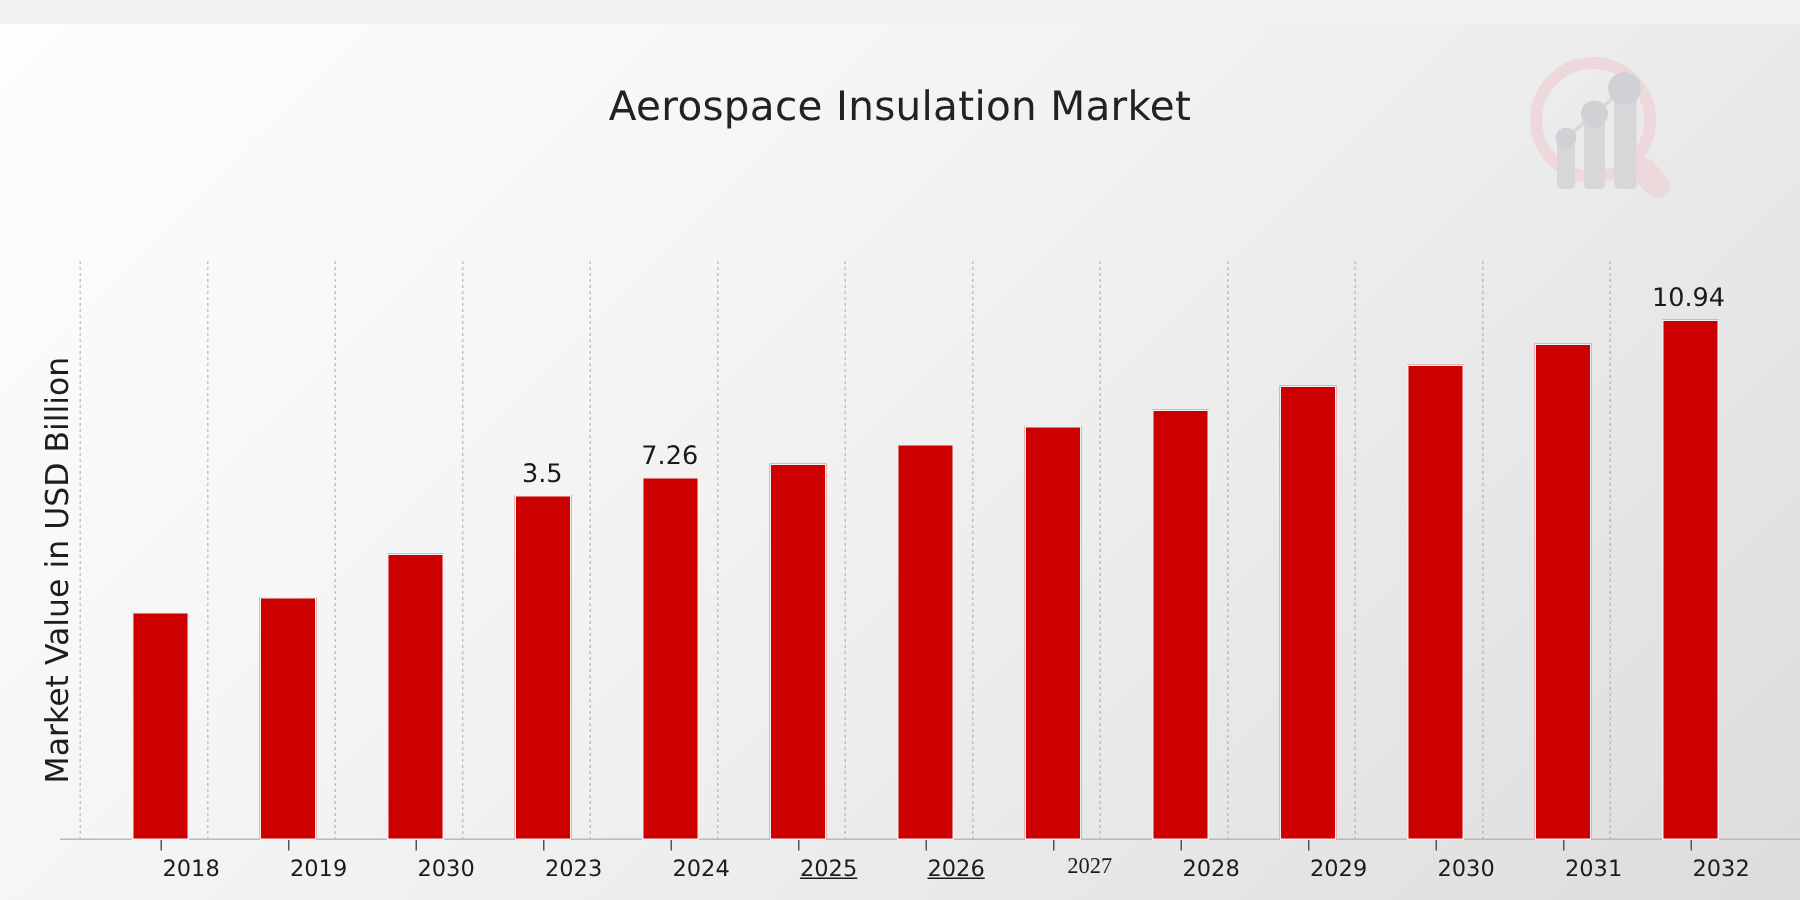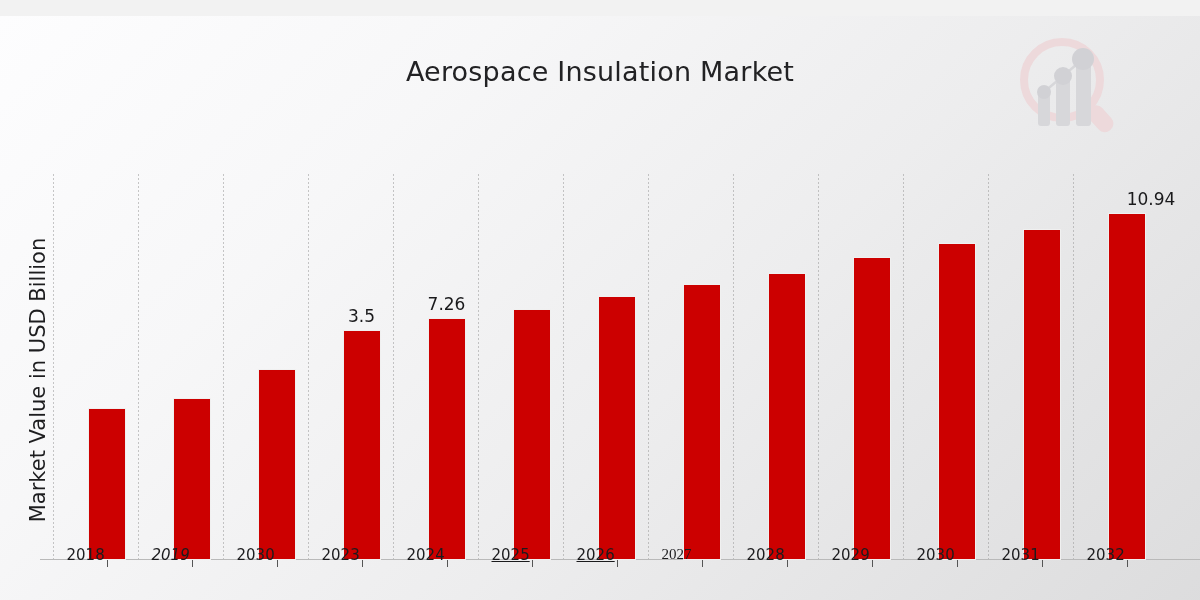--- a/index.html
+++ b/index.html
@@ -63,22 +63,22 @@
   .bar-label{
     position:absolute;
     font-size:17px;color:#19191b;
     text-align:center;white-space:nowrap;
   }
 
   .tick{
     position:absolute;top:386px;width:1px;height:7px;background:#555;
   }
   .tick-label{
-    position:absolute;top:372px;
-    font-size:15px;color:#1b1b1d;text-align:left;white-space:nowrap;
+    position:absolute;top:396px;
+    font-size:15px;color:#1b1b1d;text-align:right;white-space:nowrap;
   }
 
   
   #bottom-strip{
     position:absolute;left:0;bottom:0;width:1200px;height:11px;
     background:#c00000;
   }
 </style>
 </head>
 <body>
@@ -137,27 +137,27 @@
         <div class="bar" title="2024: 7.26" style="left: 387.5px; width: 38px; height: 241.583px; top: 144.417px; background: rgb(204, 0, 0);"></div>
         <div class="bar-label" style="left: 361.5px; width: 90px; top: 120.417px;">7.26</div>
         <div class="bar" title="2025: 7.53" style="left: 472.5px; width: 38px; height: 250.567px; top: 135.433px; background: rgb(204, 0, 0);"></div>
         <div class="bar" title="2026: 7.92" style="left: 557.5px; width: 38px; height: 263.545px; top: 122.455px; background: rgb(204, 0, 0);"></div>
         <div class="bar" title="2027: 8.3" style="left: 642.5px; width: 38px; height: 276.19px; top: 109.81px; background: rgb(204, 0, 0);"></div>
         <div class="bar" title="2028: 8.63" style="left: 727.5px; width: 38px; height: 287.171px; top: 98.8293px; background: rgb(204, 0, 0);"></div>
         <div class="bar" title="2029: 9.1" style="left: 812.5px; width: 38px; height: 302.81px; top: 83.1897px; background: rgb(204, 0, 0);"></div>
         <div class="bar" title="2030: 9.54" style="left: 897.5px; width: 38px; height: 317.452px; top: 68.5483px; background: rgb(204, 0, 0);"></div>
         <div class="bar" title="2031: 9.95" style="left: 982.5px; width: 38px; height: 331.095px; top: 54.9052px; background: rgb(204, 0, 0);"></div>
         <div class="bar" title="2032: 10.42" style="left: 1067.5px; width: 38px; height: 346.734px; top: 39.2655px; background: rgb(204, 0, 0);"></div>
-        <div class="bar-label" style="left: 1066px; width: 90px; top: 15.2655px;">10.94</div>
+        <div class="bar-label" style="left: 1020px; width: 90px; top: 15.2655px; text-align: right;">10.94</div>
       </div>
     <div id="ticks">
         <div class="tick" style="left: 66.5px;"></div>
         <div class="tick-label" style="left: 26.5px; width: 80px;">2018</div>
         <div class="tick" style="left: 151.5px;"></div>
-        <div class="tick-label" style="left: 111.5px; width: 80px; font-style: italic;">2019</div>
+        <div class="tick-label" style="left: 111.5px; width: 80px;">2019</div>
         <div class="tick" style="left: 236.5px;"></div>
         <div class="tick-label" style="left: 196.5px; width: 80px;">2030</div>
         <div class="tick" style="left: 321.5px;"></div>
         <div class="tick-label" style="left: 281.5px; width: 80px;">2023</div>
         <div class="tick" style="left: 406.5px;"></div>
         <div class="tick-label" style="left: 366.5px; width: 80px;">2024</div>
         <div class="tick" style="left: 491.5px;"></div>
         <div class="tick-label" style="left: 451.5px; width: 80px; text-decoration: underline;">2025</div>
         <div class="tick" style="left: 576.5px;"></div>
         <div class="tick-label" style="left: 536.5px; width: 80px; text-decoration: underline;">2026</div>

